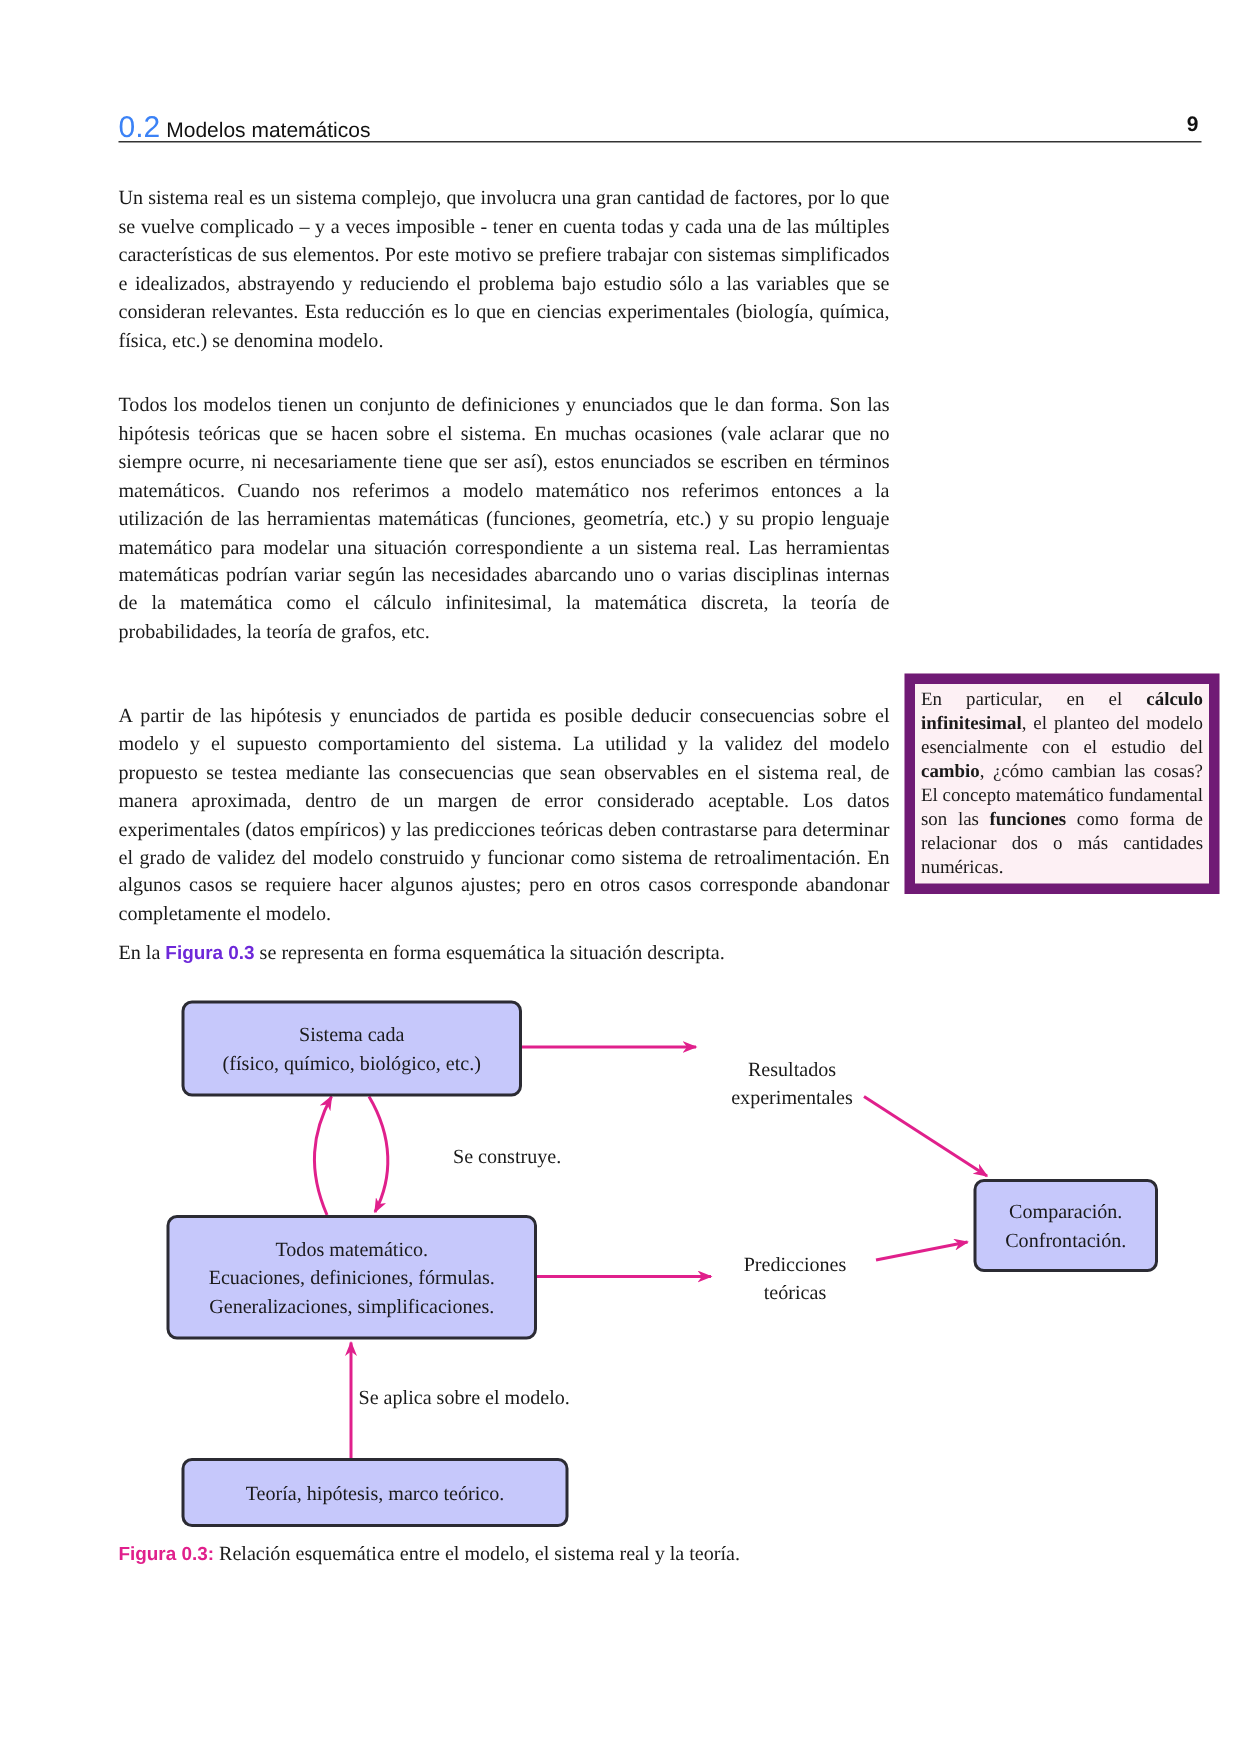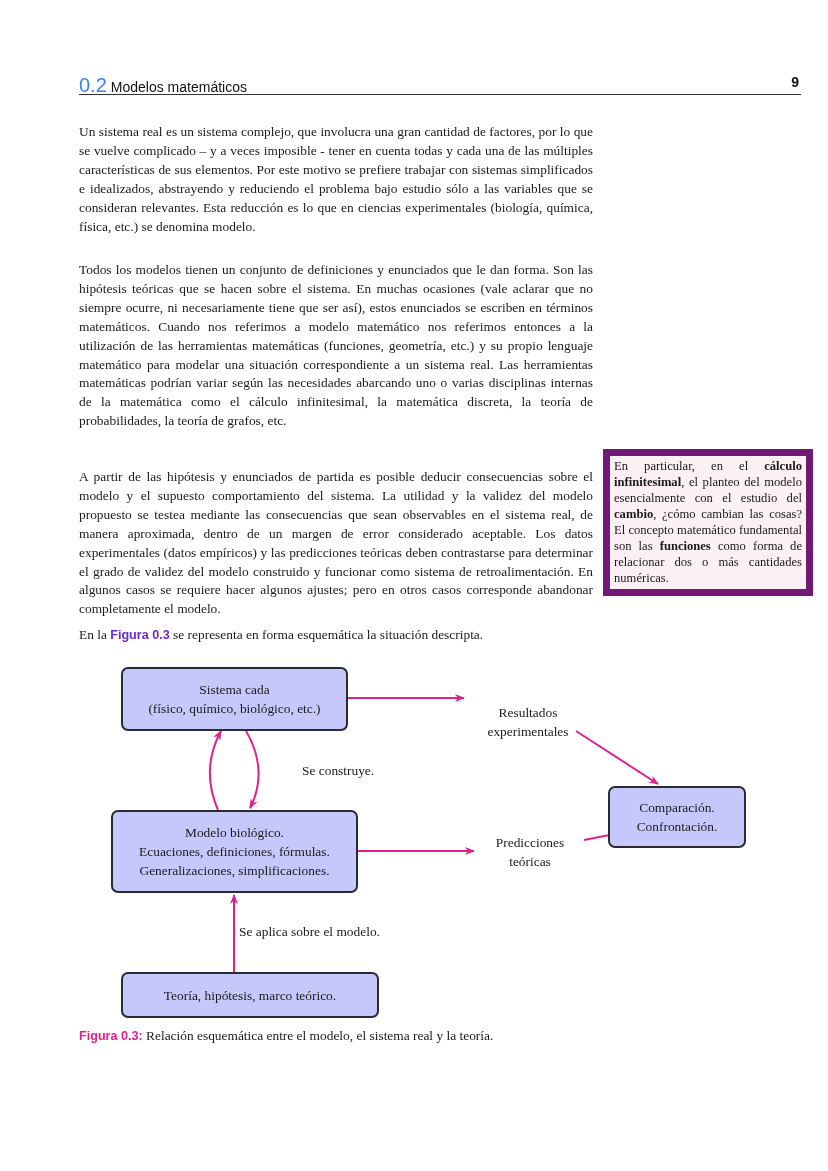--- a/index.html
+++ b/index.html
@@ -70,31 +70,31 @@
 
 <div class="box" style="left:121px; top:667px; width:227px; height:64px;">
   <div>
     <div>Sistema cada</div>
     <div>(físico, químico, biológico, etc.)</div>
   </div>
 </div>
 
 <div class="box" style="left:111px; top:810px; width:247px; height:83px;">
   <div>
-    <div>Modelo biológico.</div>
+    <div>Todos matemático.</div>
     <div>Ecuaciones, definiciones, fórmulas.</div>
     <div>Generalizaciones, simplificaciones.</div>
   </div>
 </div>
 
 <div class="box" style="left:121px; top:972px; width:258px; height:46px;align-items:center;">
   <div>Teoría, hipótesis, marco teórico.</div>
 </div>
 
-<div class="box" style="left:608px; top:786px; width:138px; height:62px;">
+<div class="box" style="left:649px; top:786px; width:123px; height:62px;">
   <div>
     <div>Comparación.</div>
     <div>Confrontación.</div>
   </div>
 </div>
 
 <div class="label" style="left:466px; top:679px; width:124px;margin-top:24px;">
   <div>Resultados</div>
   <div>experimentales</div>
 </div>

